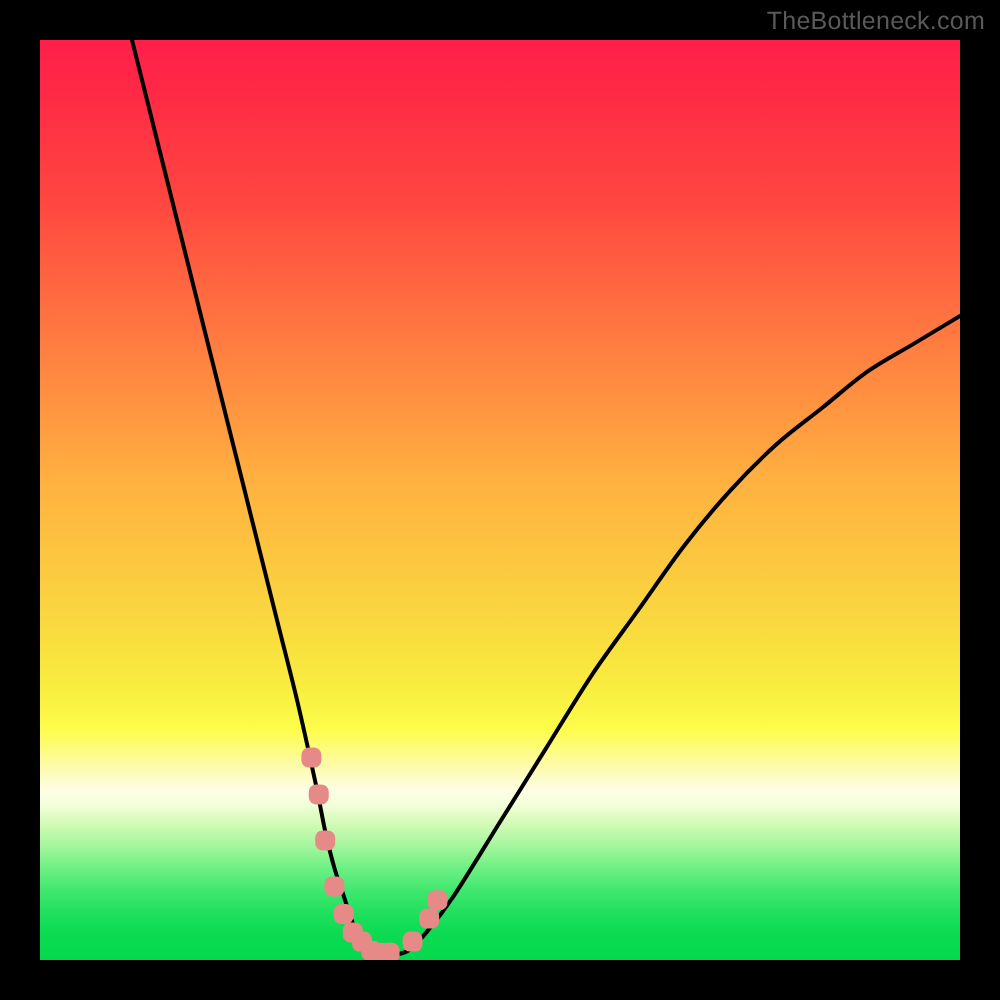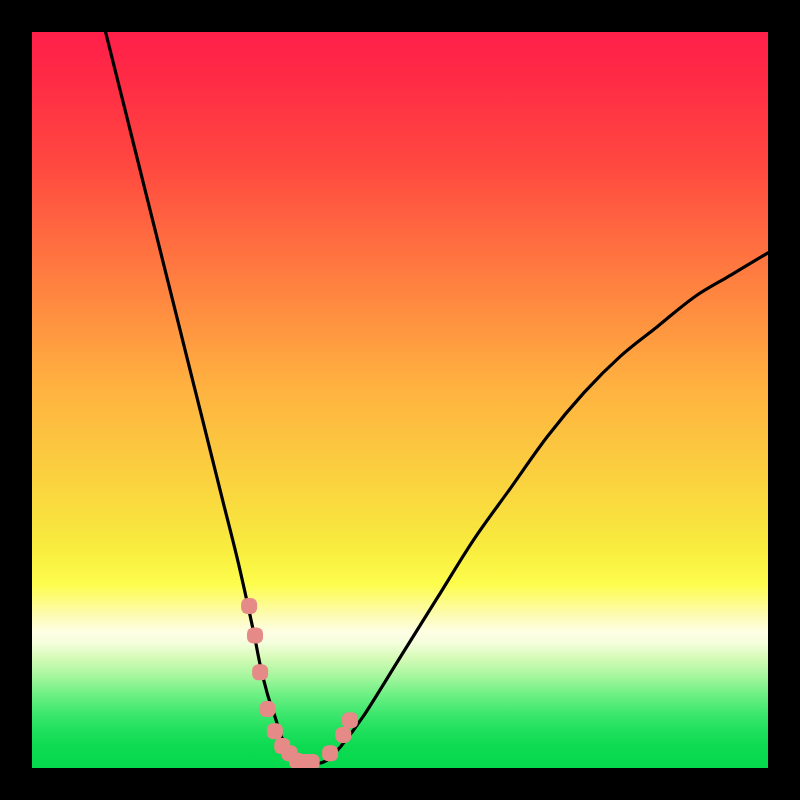--- a/index.html
+++ b/index.html
@@ -92,14 +92,15 @@
           <rect x="256.96" y="720.64" width="16" height="16" rx="6" ry="6" fill="#e58a87" stroke="#d07070" stroke-width="0"></rect>
           <rect x="264.32" y="722.112" width="16" height="16" rx="6" ry="6" fill="#e58a87" stroke="#d07070" stroke-width="0"></rect>
           <rect x="271.68" y="722.112" width="16" height="16" rx="6" ry="6" fill="#e58a87" stroke="#d07070" stroke-width="0"></rect>
           <rect x="290.08000000000004" y="713.28" width="16" height="16" rx="6" ry="6" fill="#e58a87" stroke="#d07070" stroke-width="0"></rect>
           <rect x="303.328" y="694.88" width="16" height="16" rx="6" ry="6" fill="#e58a87" stroke="#d07070" stroke-width="0"></rect>
           <rect x="309.95200000000006" y="680.16" width="16" height="16" rx="6" ry="6" fill="#e58a87" stroke="#d07070" stroke-width="0"></rect>
         </g>
     </svg>
   </div>
 
+  <div class="attribution">TheBottleneck.com</div>
 
 </div>
 
 </body></html>

